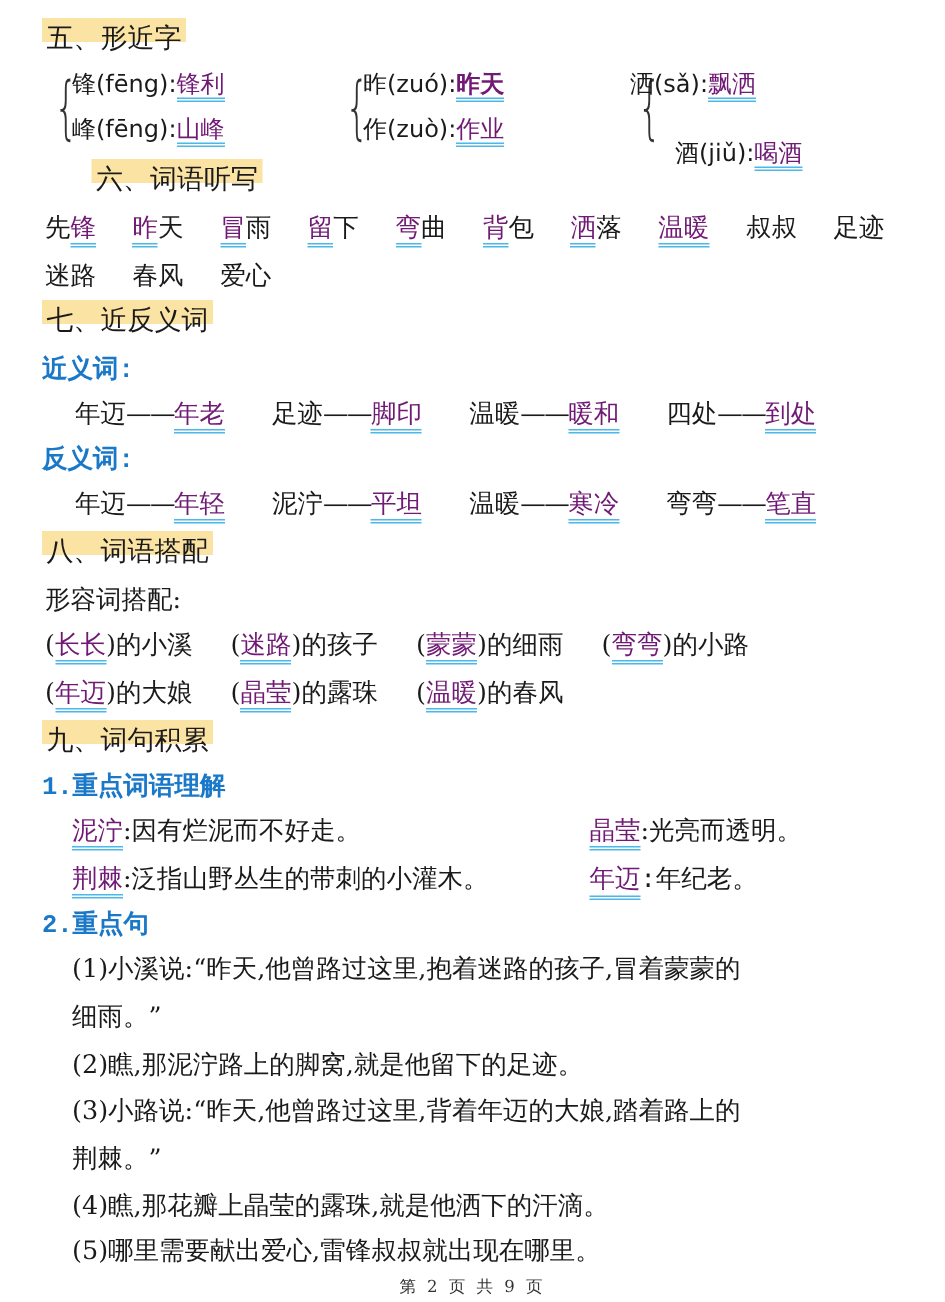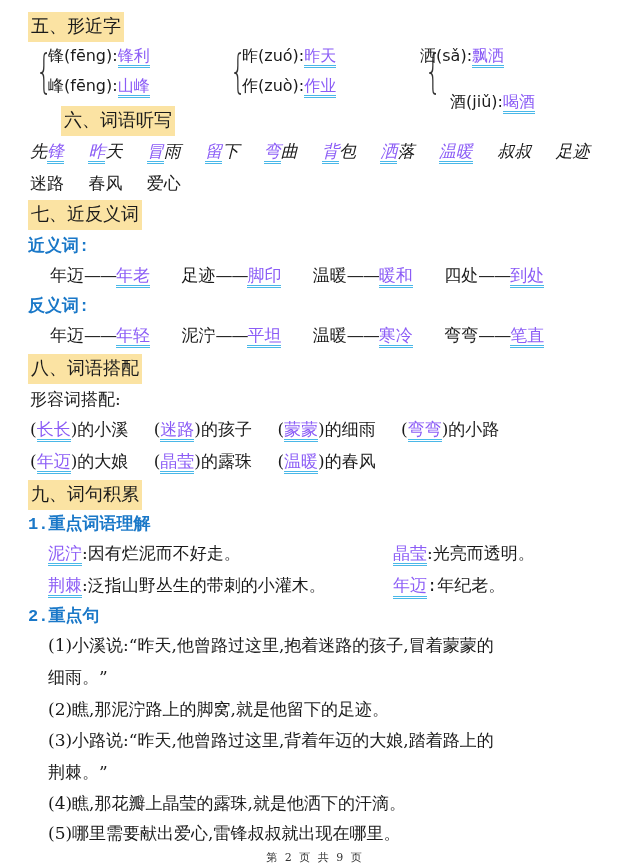--- a/index.html
+++ b/index.html
@@ -7,29 +7,29 @@
   body {
     position: relative;
     font-family: "DejaVu Serif", "Liberation Serif", serif;
     color: #1a1a1a;
     font-size: 17px;
   }
   .abs { position: absolute; white-space: nowrap; }
   .sec-head {
     position: absolute;
     left: 28px;
-    height: 30px;
+    height: 16px;
     line-height: 28px;
     padding: 0 3px;
     background: #fbe3a3;
     font-size: 18px;
     color: #1a1a1a;
   }
   .ul {
-    color: #8b5cf6;
+    color: #701a75;
     border-bottom: 3px double #4ab8e8;
     padding-bottom: 0px;
   }
   .blue-head {
     position: absolute;
     left: 28px;
     color: #1a78c8;
     font-weight: bold;
     font-family: Liberation Mono, monospace;
     font-size: 17px;
@@ -65,37 +65,37 @@
 <div class="brace" style="left:36px; top:48px;">{</div>
 <div class="abs sans" style="left:48px; top:46px; font-size:16px;">
   <span>锋</span><span>(fēng)</span><span>:</span><span class="ul" style="font-family:'DejaVu Serif',serif;">锋利</span>
 </div>
 <div class="abs sans" style="left:48px; top:76px; font-size:16px;">
   <span>峰</span><span>(fēng)</span><span>:</span><span class="ul" style="font-family:'DejaVu Serif',serif;">山峰</span>
 </div>
 
 <div class="brace" style="left:230px; top:48px;">{</div>
 <div class="abs sans" style="left:242px; top:46px; font-size:16px;">
-  <span>昨</span><span>(zuó)</span><span>:</span><span class="ul" style="font-family:'DejaVu Serif',serif;">昨天</span>
+  <span>昨</span><span>(zuó)</span><span>:</span><span class="ul" style="font-family:'DejaVu Serif',serif;font-weight:bold;">昨天</span>
 </div>
 <div class="abs sans" style="left:242px; top:76px; font-size:16px;">
   <span>作</span><span>(zuò)</span><span>:</span><span class="ul" style="font-family:'DejaVu Serif',serif;">作业</span>
 </div>
 
 <div class="brace" style="left:425px; top:48px;">{</div>
 <div class="abs sans" style="left:420px; top:46px; font-size:16px;">
   <span>洒</span><span>(sǎ)</span><span>:</span><span class="ul" style="font-family:'DejaVu Serif',serif;">飘洒</span>
 </div>
 <div class="abs sans" style="left:450px; top:76px; font-size:16px;margin-top:16px;">
   <span>酒</span><span>(jiǔ)</span><span>:</span><span class="ul" style="font-family:'DejaVu Serif',serif;">喝酒</span>
 </div>
 
 <div class="sec-head" style="top:106px;margin-left:33px;">六、词语听写</div>
 
-<div class="abs" style="left:30px; top:140px; font-size:17px;font-style:italic;">
+<div class="abs" style="left:30px; top:140px; font-size:17px;">
   <span><span>先</span><span class="ul">锋</span></span><span class="gap" style="width:19px"></span>
   <span><span class="ul">昨</span><span>天</span></span><span class="gap" style="width:19px"></span>
   <span><span class="ul">冒</span><span>雨</span></span><span class="gap" style="width:19px"></span>
   <span><span class="ul">留</span><span>下</span></span><span class="gap" style="width:19px"></span>
   <span><span class="ul">弯</span><span>曲</span></span><span class="gap" style="width:19px"></span>
   <span><span class="ul">背</span><span>包</span></span><span class="gap" style="width:19px"></span>
   <span><span class="ul">洒</span><span>落</span></span><span class="gap" style="width:19px"></span>
   <span><span class="ul">温暖</span></span><span class="gap" style="width:19px"></span>
   <span>叔叔</span><span class="gap" style="width:19px"></span>
   <span>足迹</span>

